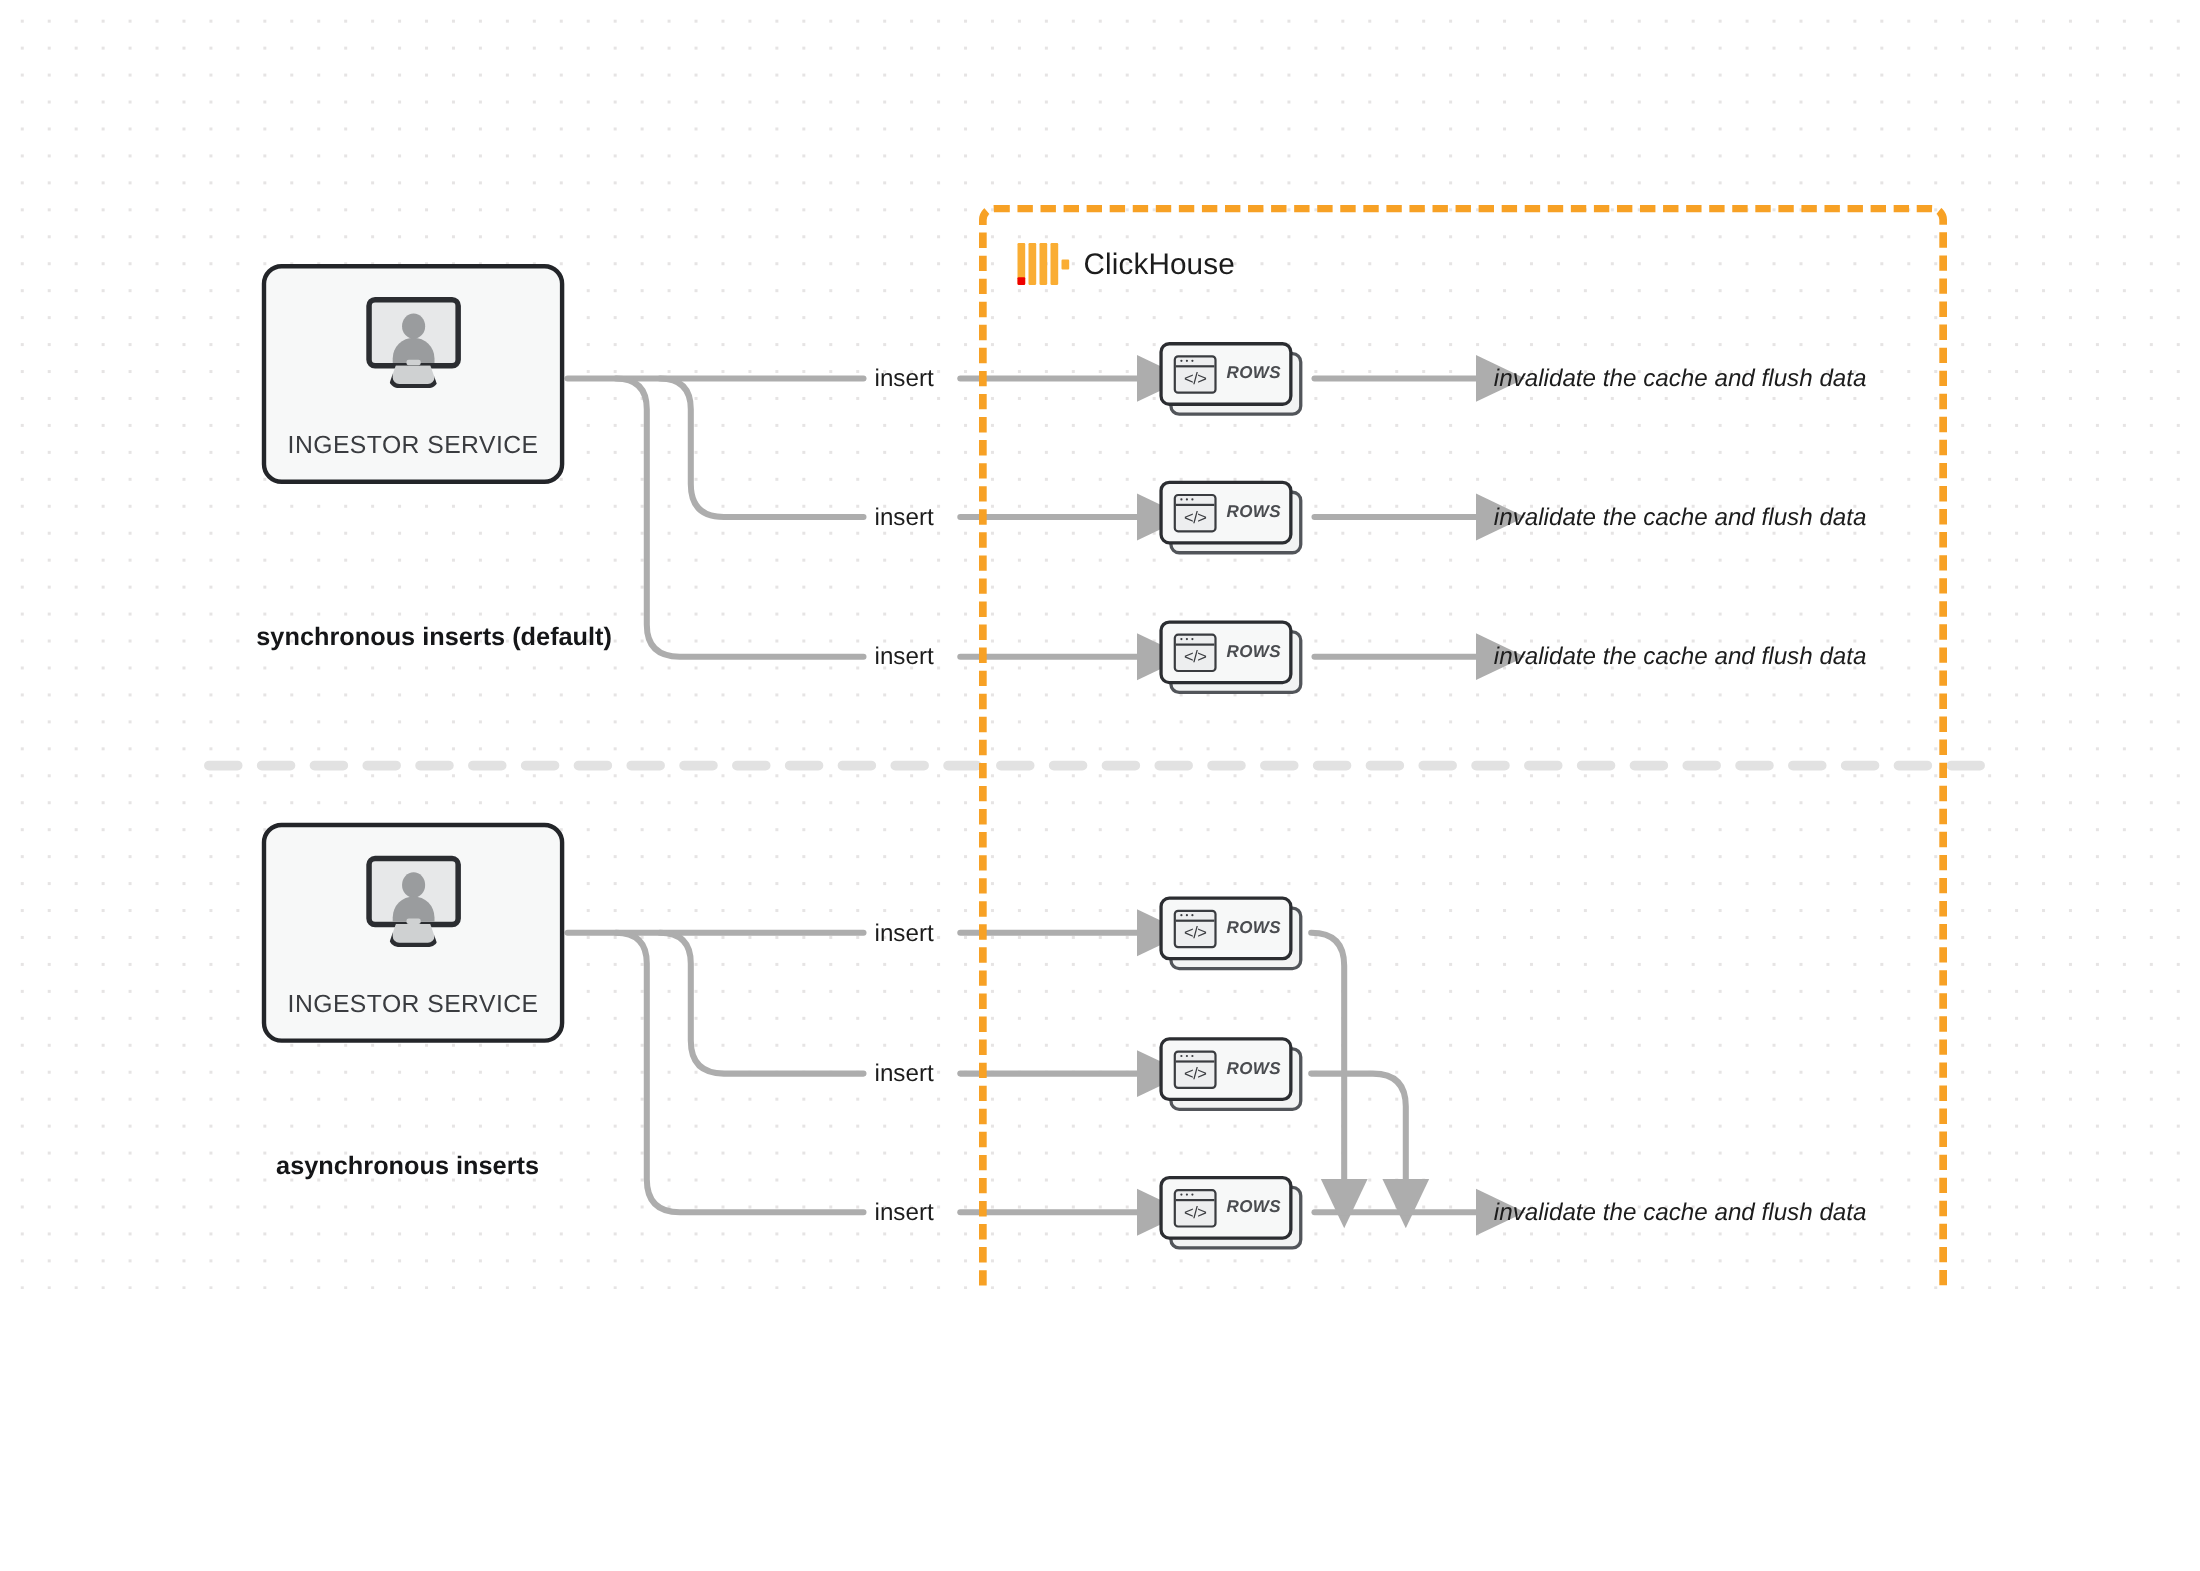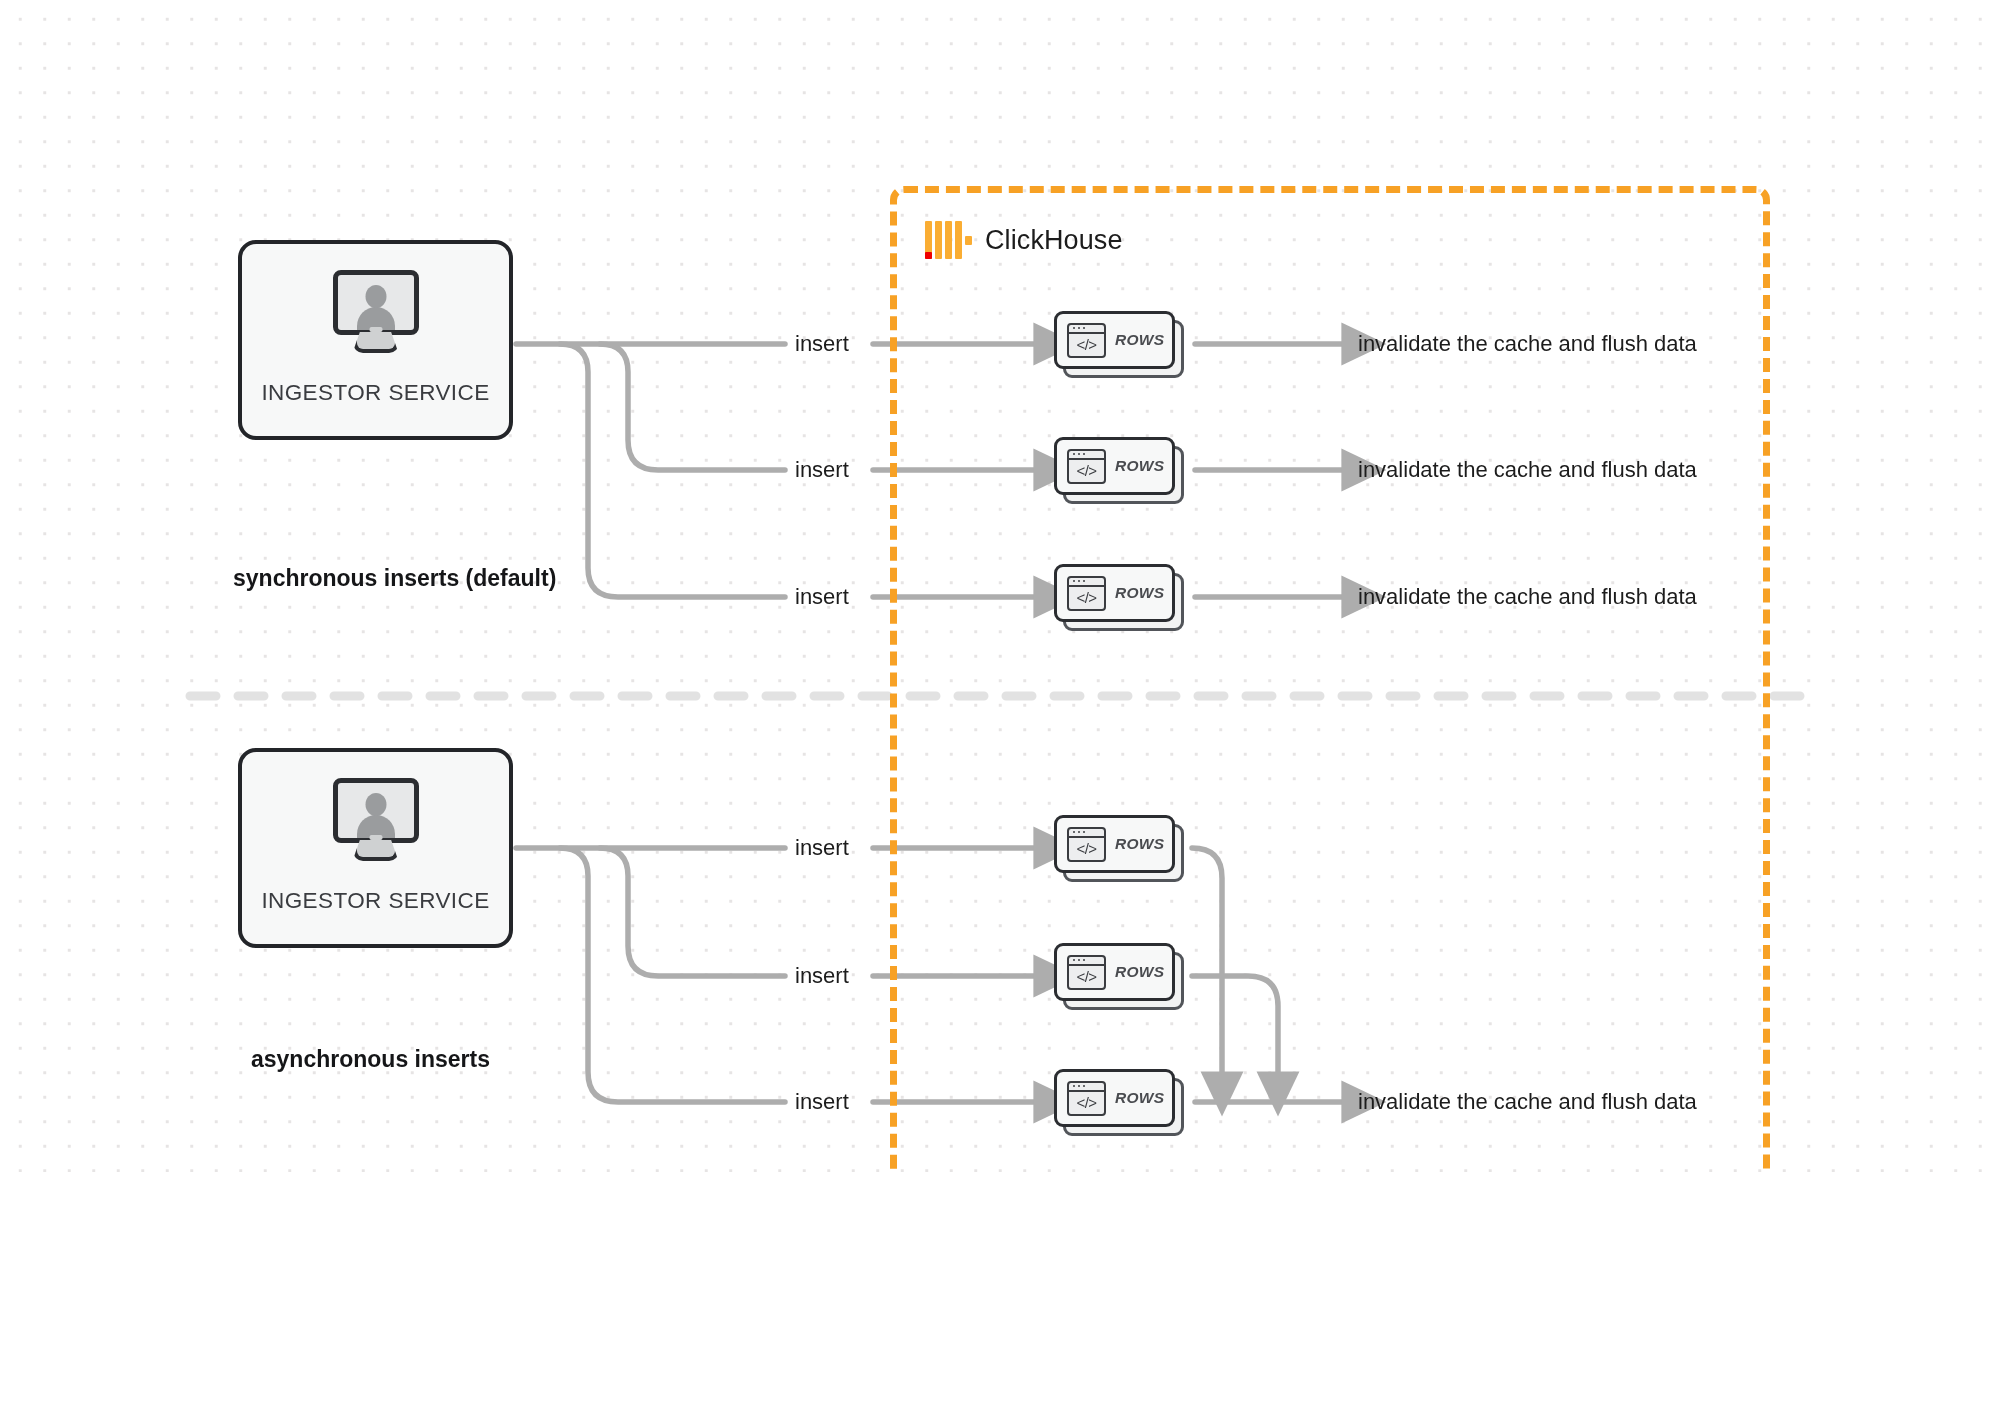--- a/index.html
+++ b/index.html
@@ -166,21 +166,21 @@
     width: 46px;
     height: 21px;
     background: #CFD1D2;
     border: 4px solid #2b2d31;
     border-top: none;
     border-radius: 0 0 10px 10px;
     box-sizing: border-box;
     clip-path: polygon(16% 0, 84% 0, 100% 100%, 0 100%);
   }
   .ingestor-label {
-    margin-top: 26px;
+    margin-top: 38px;
     font-size: 22.5px;
     color: #3a3c40;
     letter-spacing: .4px;
     white-space: nowrap;
   }
 
   
   .section-caption {
     position: absolute;
     font-size: 23px;
@@ -275,21 +275,21 @@
   }
 
   
   .edge-label {
     position: absolute;
     font-size: 22px;
     color: #1c1c1c;
     white-space: nowrap;
   }
   .edge-label.insert { transform: translateY(-50%); }
-  .edge-label.outcome { transform: translateY(-50%); }
+  .edge-label.outcome { transform: translateY(-50%); font-style: italic; }
 </style>
 </head>
 <body>
 
 <div id="canvas">
 
   <svg id="wires" viewBox="0 0 2000 1428" xmlns="http://www.w3.org/2000/svg">
     <defs>
       <marker id="arrR" markerWidth="9" markerHeight="9" refX="1.2" refY="4.5" orient="auto" markerUnits="strokeWidth">
         <path d="M0,0.6 L8.2,4.5 L0,8.4 z" fill="#ADADAD"></path>

